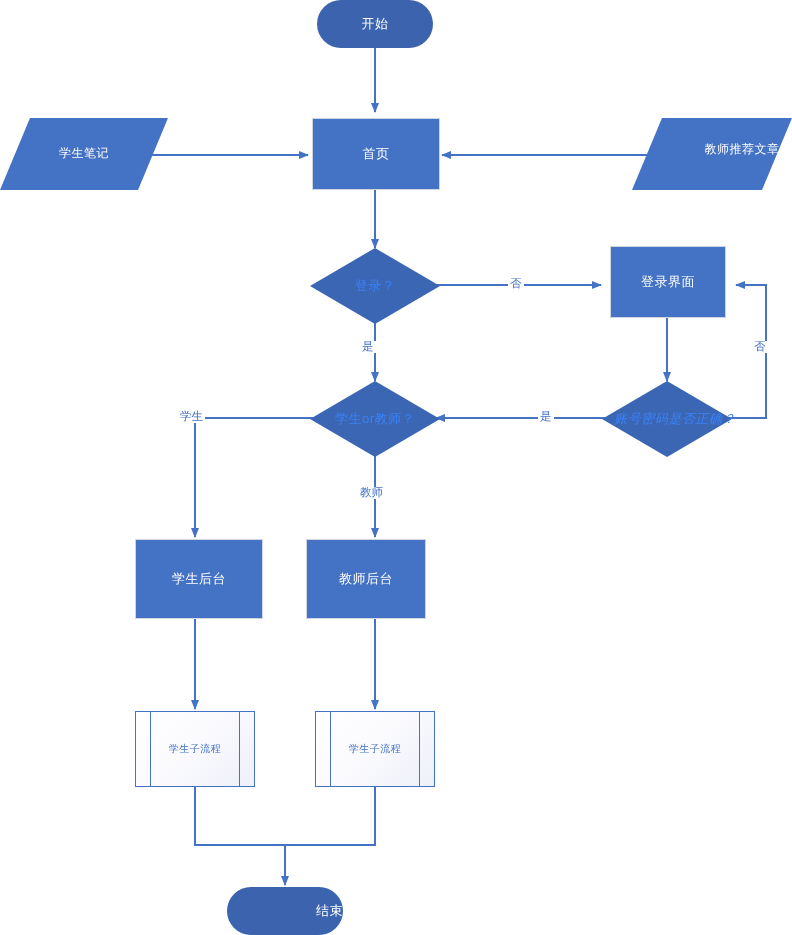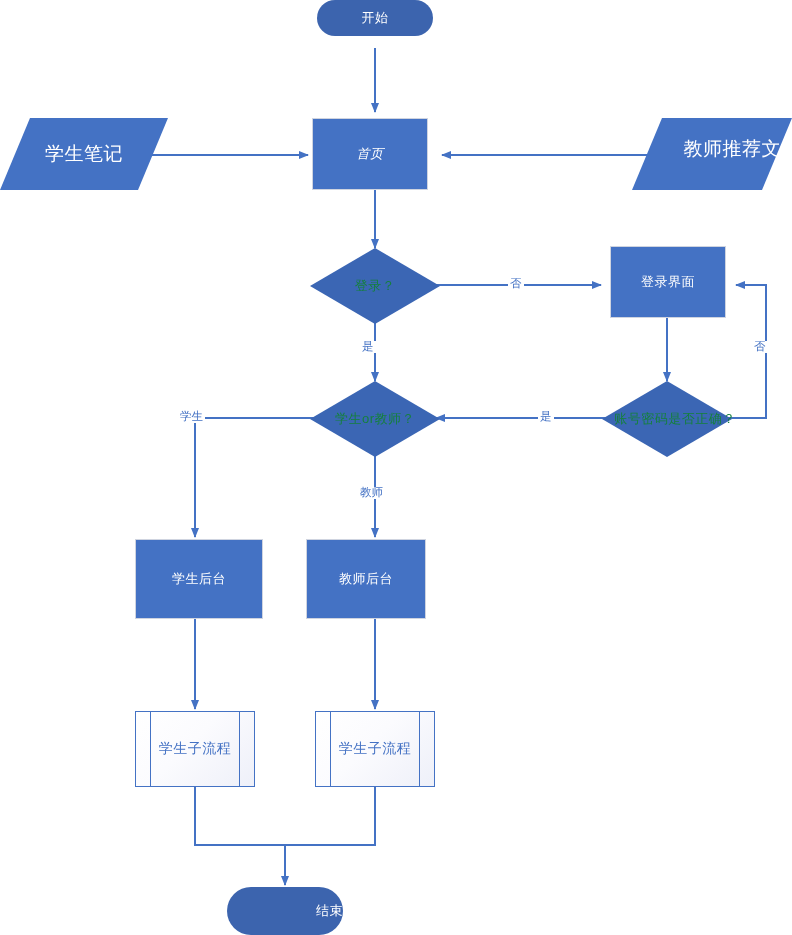--- a/index.html
+++ b/index.html
@@ -44,40 +44,40 @@
     position: absolute;
   }
   .decision-label {
     position: absolute;
     left: 0; top: 0;
     width: 100%;
     height: 100%;
     display: flex;
     align-items: center;
     justify-content: center;
-    color: #15803d;
+    color: #3b82f6;
     font-size: 13px;
     line-height: 1.25;
     text-align: center;
     letter-spacing: 0.5px;
     pointer-events: none;
   }
   .para-wrap {
     position: absolute;
   }
   .para-label {
     position: absolute;
     left: 0; top: 0;
     width: 100%;
     height: 100%;
     display: flex;
     align-items: center;
     justify-content: center;
     color: #ffffff;
-    font-size: 19px;
+    font-size: 12px;
     line-height: 1.3;
     text-align: center;
     letter-spacing: 0.5px;
     pointer-events: none;
   }
   .subprocess {
     position: absolute;
     box-sizing: border-box;
     background: linear-gradient(135deg, #ffffff 0%, #fbfbfe 45%, #eef0f9 100%);
     border: 1px solid #4472C4;
@@ -90,21 +90,21 @@
     top: 0;
     bottom: 0;
     width: 0;
     border-left: 1px solid #4472C4;
   }
   .subprocess .bar.left { left: 14px; }
   .subprocess .bar.right { right: 14px; }
   .subprocess .sp-label {
     position: relative;
     color: #4472C4;
-    font-size: 14px;
+    font-size: 10px;
     letter-spacing: 0.5px;
   }
   .edge-label {
     position: absolute;
     color: #4472C4;
     font-size: 11.5px;
     background: #ffffff;
     padding: 0 2px;
     line-height: 1;
     white-space: nowrap;
@@ -145,32 +145,32 @@
 
     <path d="M195,619 L195,709" marker-end="url(#arrow)"></path>
 
     <path d="M375,619 L375,709" marker-end="url(#arrow)"></path>
 
     <path d="M195,787 L195,845 L285,845 L285,885" marker-end="url(#arrow)"></path>
     <path d="M375,787 L375,845 L285,845"></path>
   </g>
 </svg>
 
-<div class="node terminator" style="left:317px; top:0px; width:116px; height:36px;">
+<div class="node terminator" style="left:317px; top:0px; width:116px; height:48px;">
   <span>开始</span>
 </div>
 
 <div class="para-wrap" style="left:0px; top:118px; width:168px; height:72px;">
   <svg width="168" height="72" viewBox="0 0 168 72">
     <polygon points="30,0 168,0 138,72 0,72" fill="#4472C4"></polygon>
   </svg>
   <div class="para-label">学生笔记</div>
 </div>
 
-<div class="node process" style="left:312px; top:118px; width:116px; height:72px;font-style:italic;">
+<div class="node process" style="left:312px; top:118px; width:128px; height:72px;">
   <span>首页</span>
 </div>
 
 <div class="para-wrap" style="left:632px; top:118px; width:160px; height:63px;">
   <svg width="160" height="72" viewBox="0 0 160 72">
     <polygon points="30,0 160,0 130,72 0,72" fill="#4472C4"></polygon>
   </svg>
   <div class="para-label" style="padding:0 36px 0 30px;">
     <span>教师推荐文章</span>
   </div>
@@ -184,21 +184,21 @@
 </div>
 
 <div class="node process" style="left:610px; top:246px; width:116px; height:72px;">
   <span>登录界面</span>
 </div>
 
 <div class="decision-wrap" style="left:602px; top:381px; width:130px; height:76px;">
   <svg width="130" height="76" viewBox="0 0 130 76">
     <polygon points="65,0 130,38 65,76 0,38" fill="#3B66B4"></polygon>
   </svg>
-  <div class="decision-label" style="padding:0 8px;">
+  <div class="decision-label" style="padding:0 8px;font-style:italic;">
     <span>账号密码是否正确？</span>
   </div>
 </div>
 
 <div class="decision-wrap" style="left:310px; top:381px; width:130px; height:76px;">
   <svg width="130" height="76" viewBox="0 0 130 76">
     <polygon points="65,0 130,38 65,76 0,38" fill="#3B66B4"></polygon>
   </svg>
   <div class="decision-label">学生or教师？</div>
 </div>

